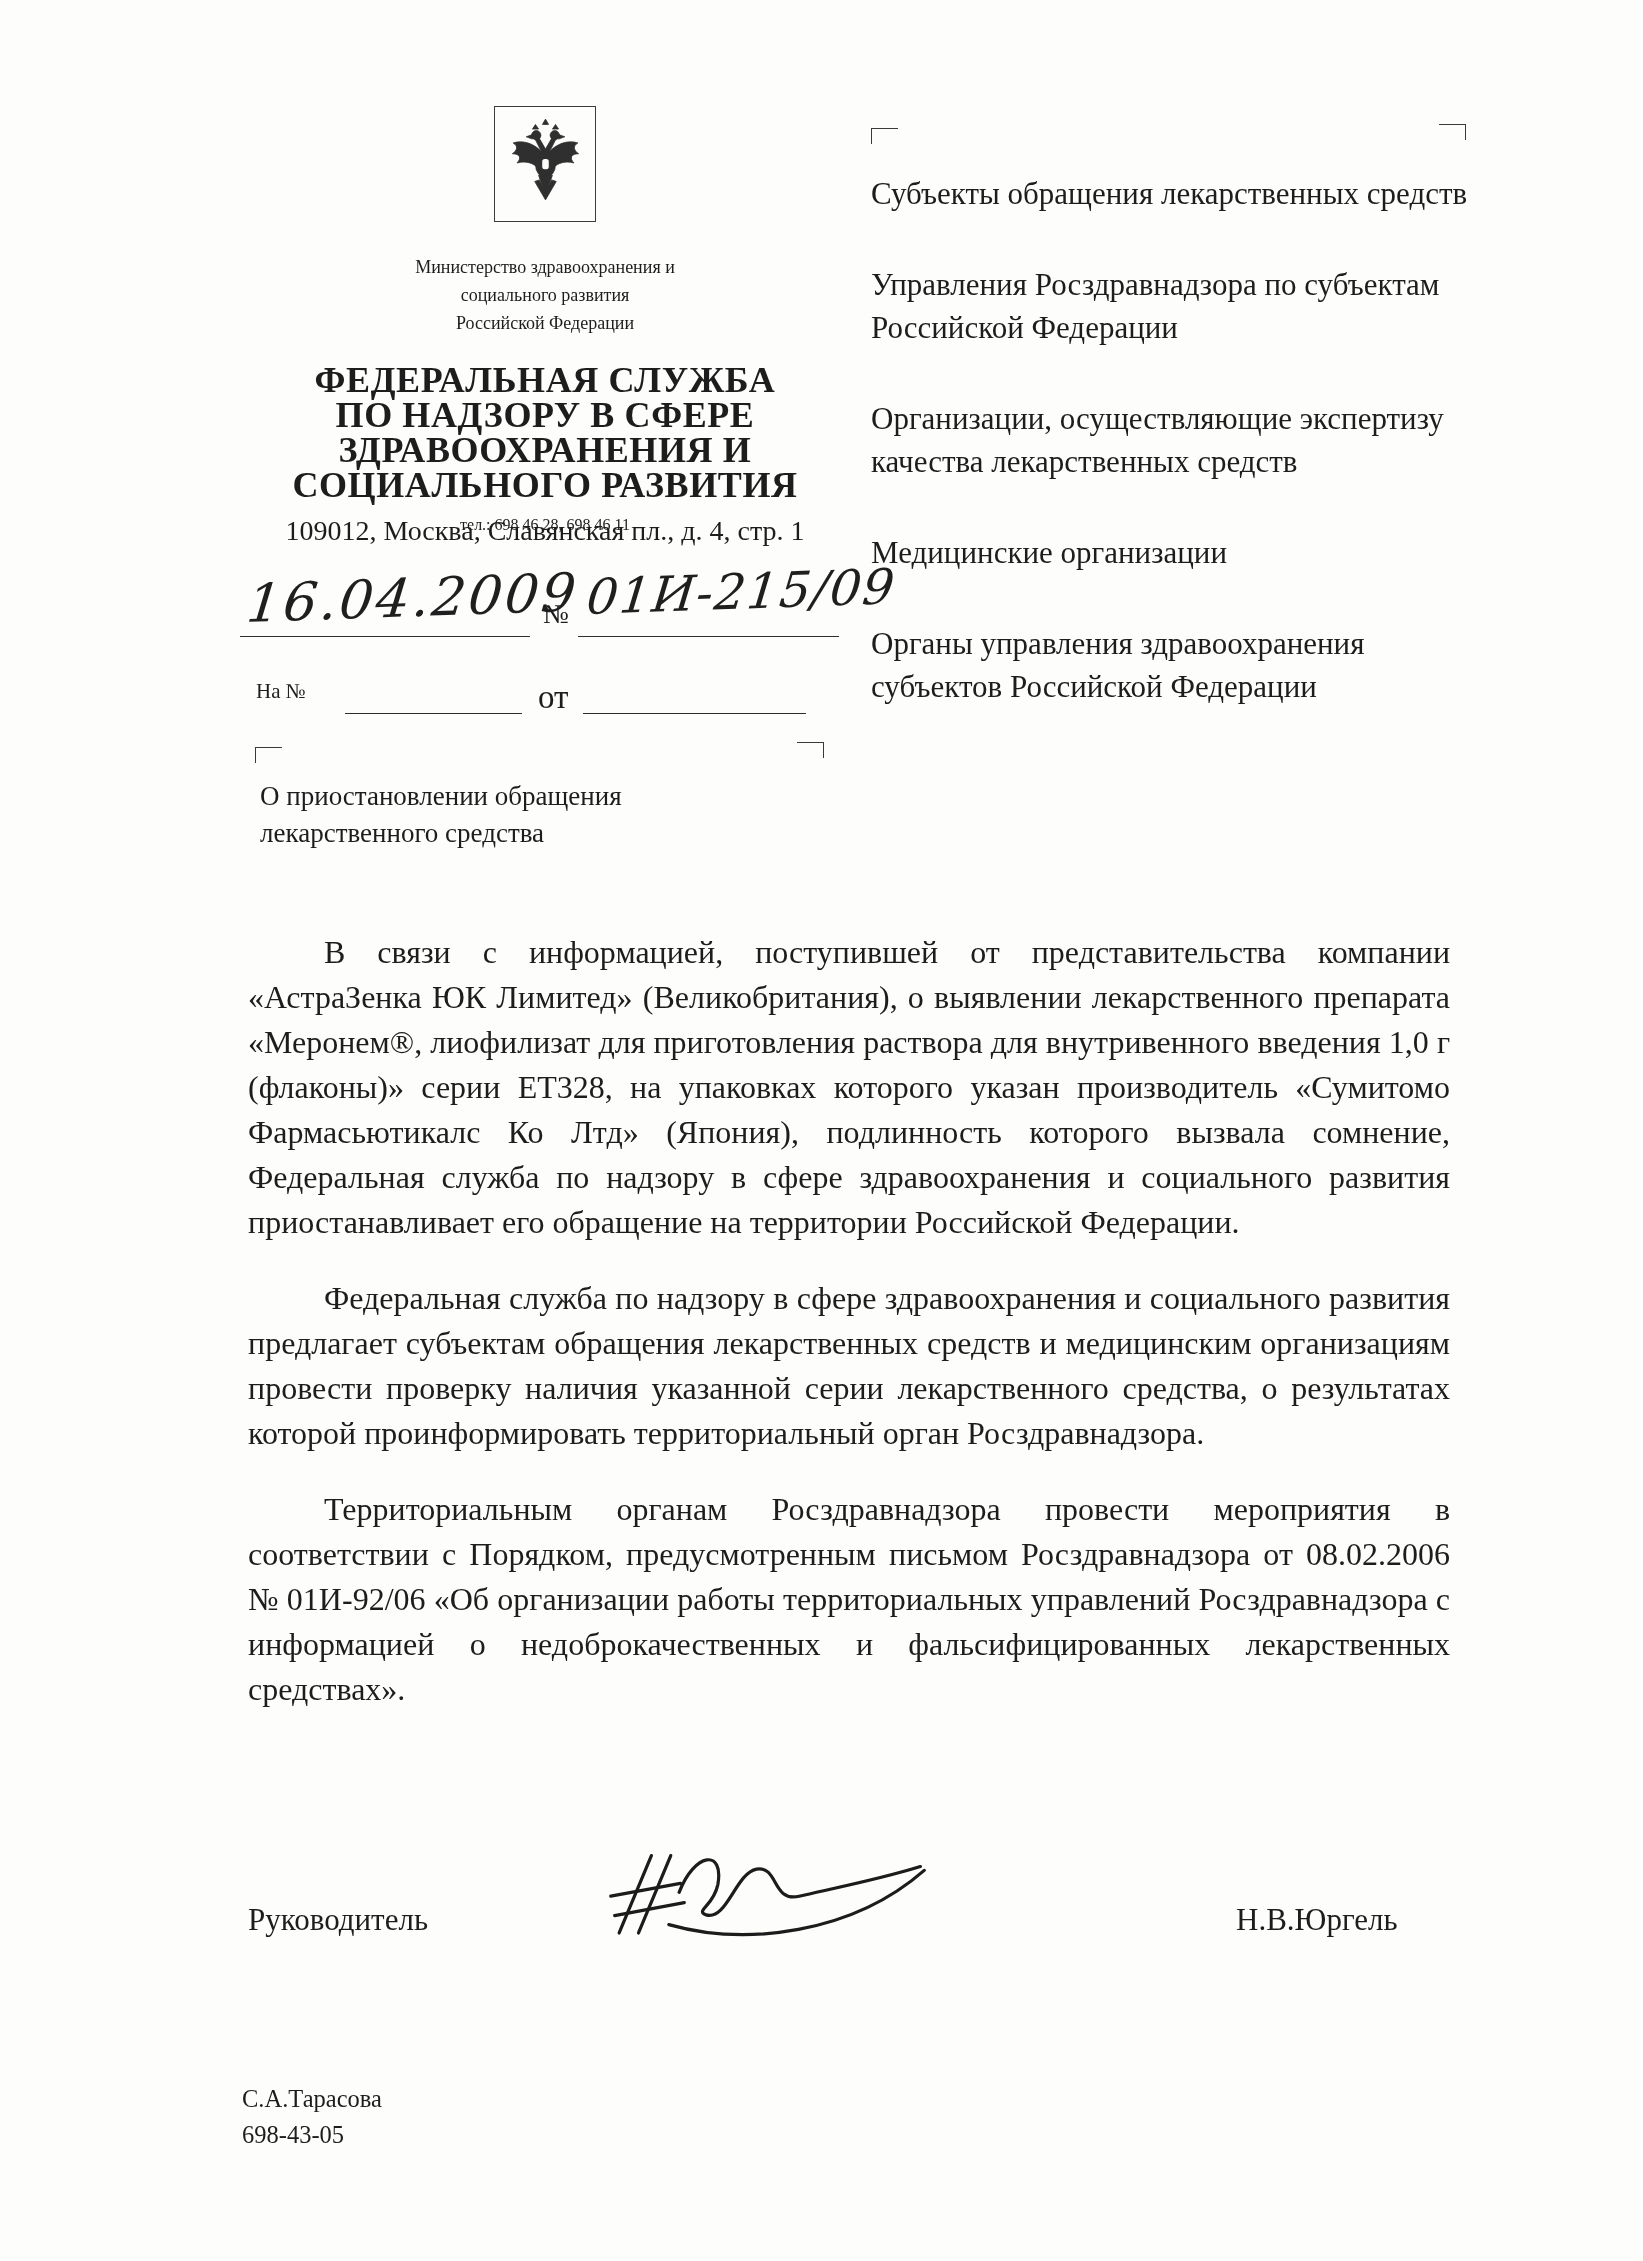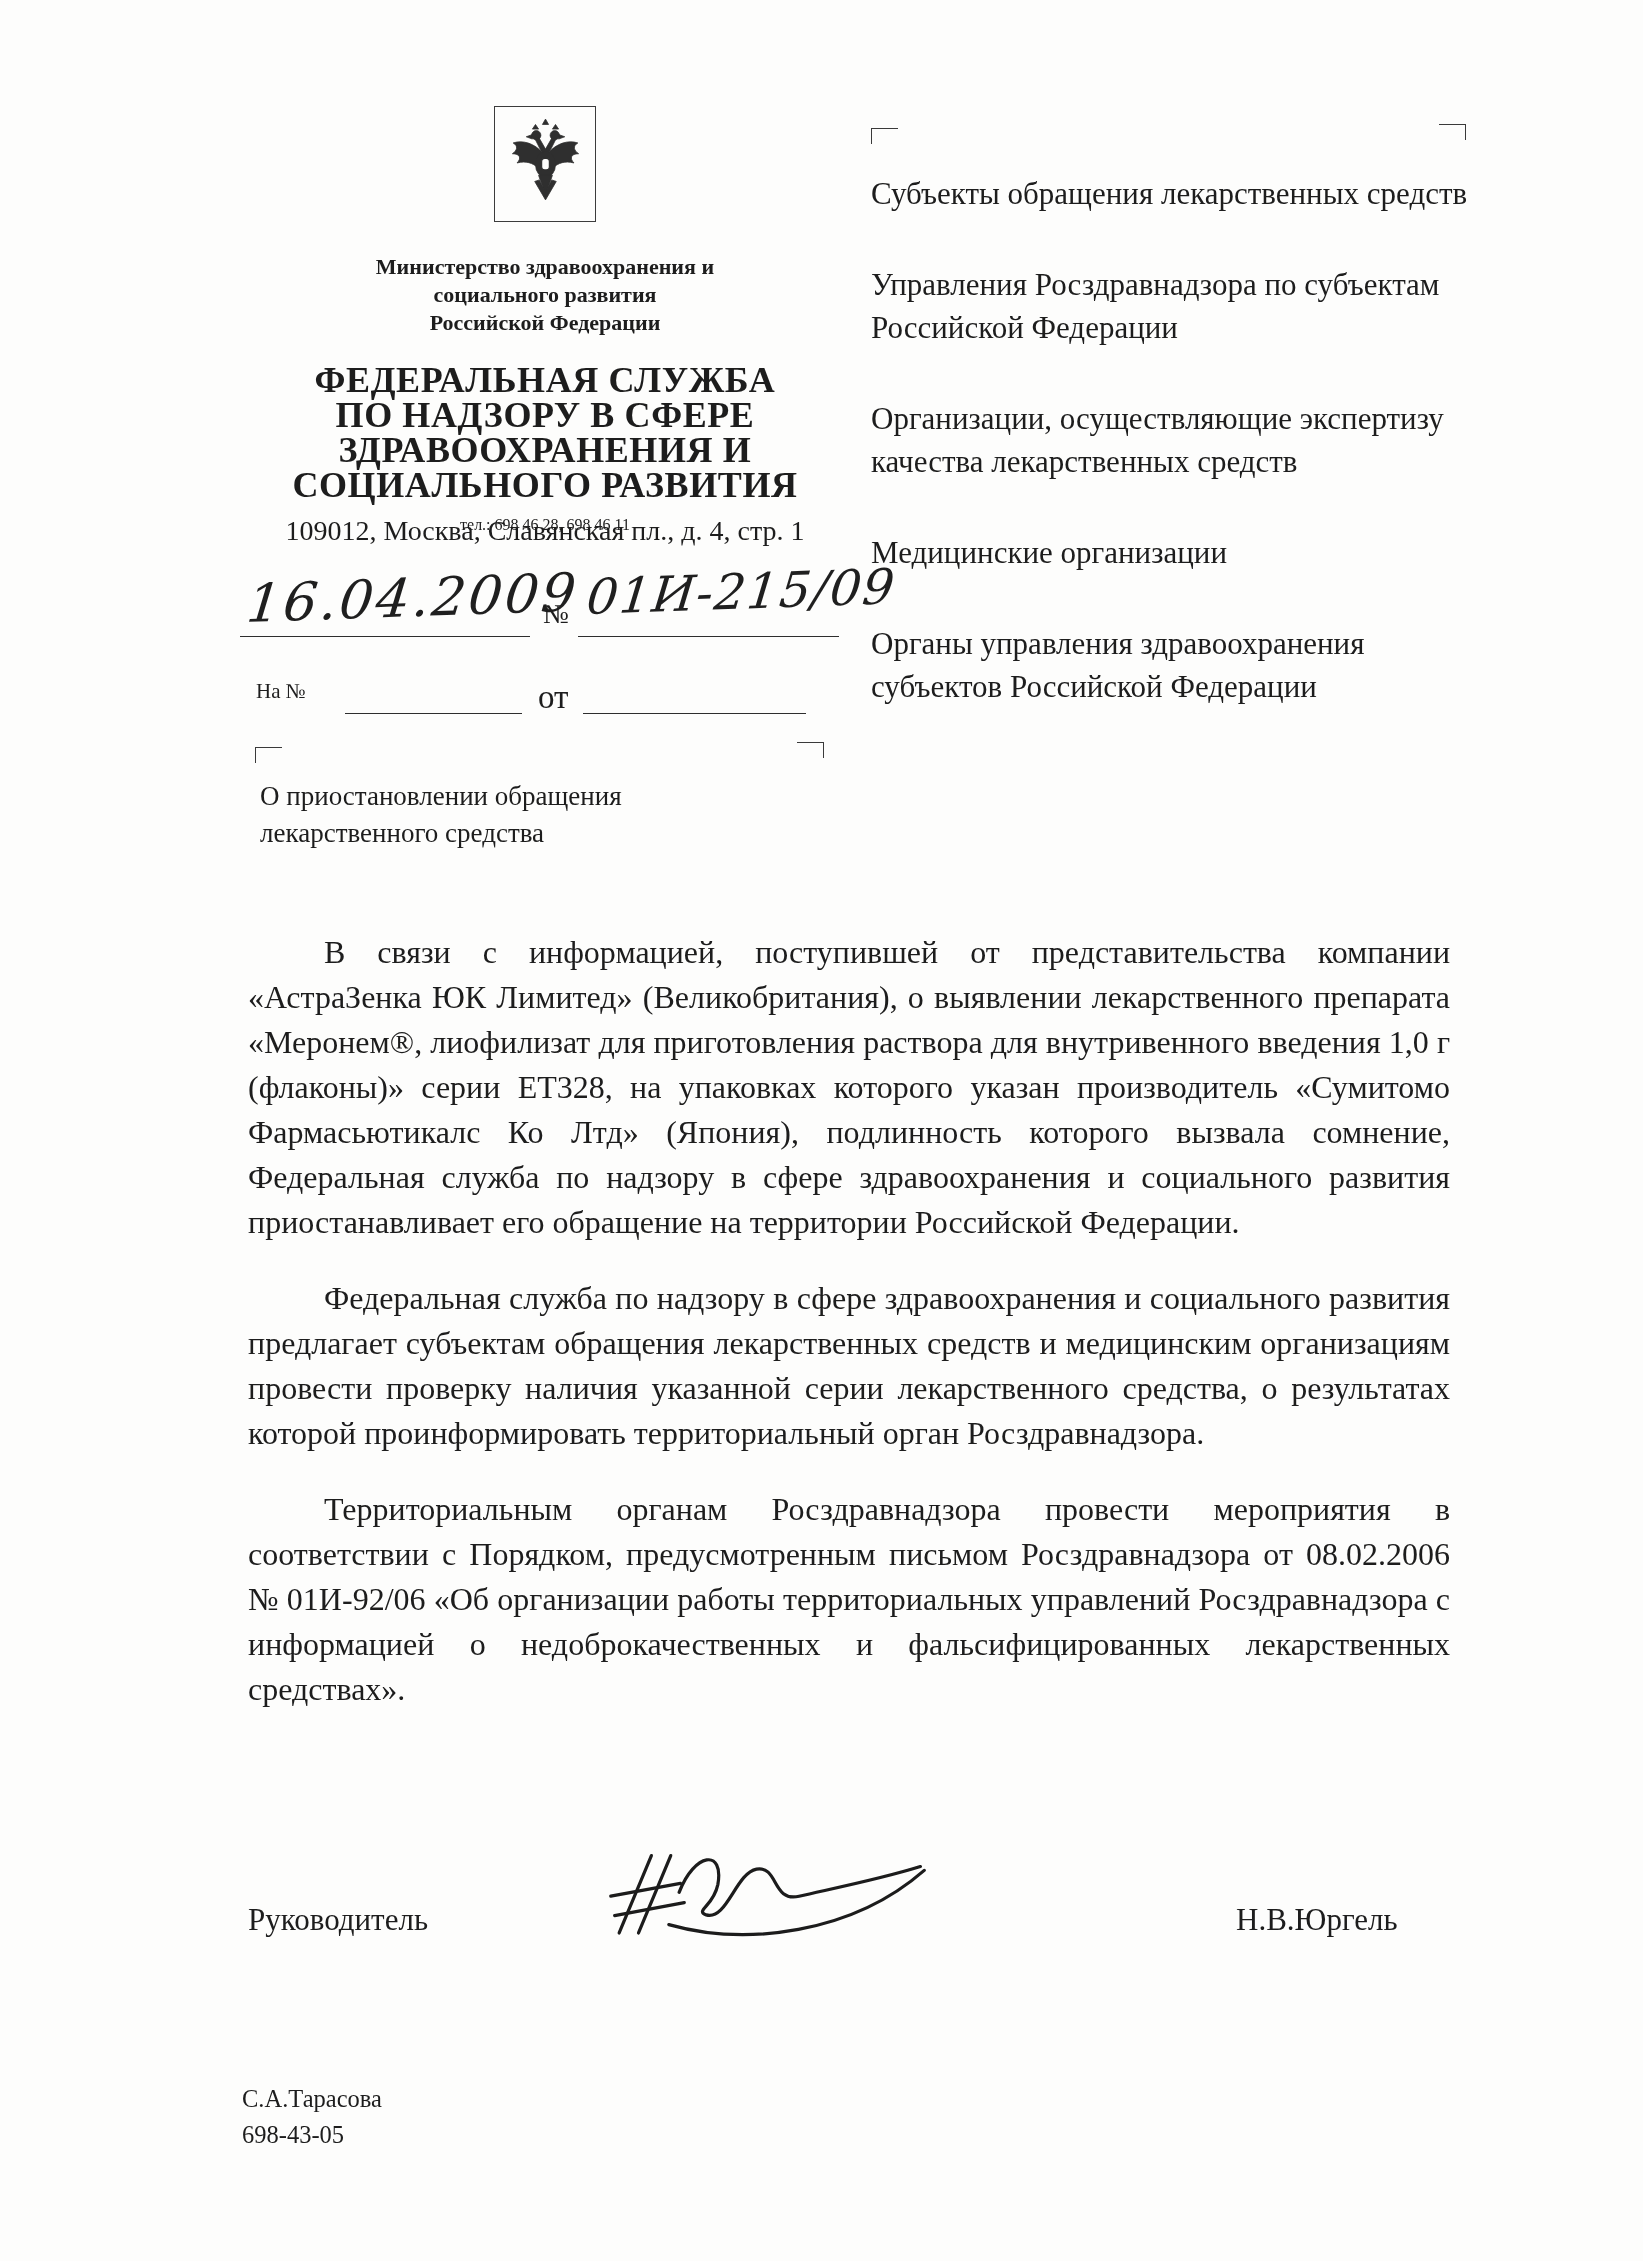--- a/index.html
+++ b/index.html
@@ -20,21 +20,21 @@
 
   
   .emblem-box {
     left: 494px; top: 106px; width: 102px; height: 116px;
     border: 1.9px solid #3c3c3c;
     display: flex; align-items: center; justify-content: center;
     background: #fdfdfc;
   }
   .ministry {
     left: 219px; top: 253px; width: 652px;
-    font-size: 22px; line-height: 28px; font-weight: bold;
+    font-size: 18px; line-height: 28px; font-weight: normal;
   }
   .service-name {
     left: 219px; top: 363px; width: 652px;
     font-size: 36px; line-height: 35px; font-weight: bold; letter-spacing: 0.6px;
   }
   .addr-line1 { left: 219px; top: 515px; width: 652px; font-size: 28px; }
   .addr-line2 { left: 219px; top: 516px; width: 652px; font-size: 16px; }
 
   .handwrite {
     font-family: "DejaVu Serif", serif;

